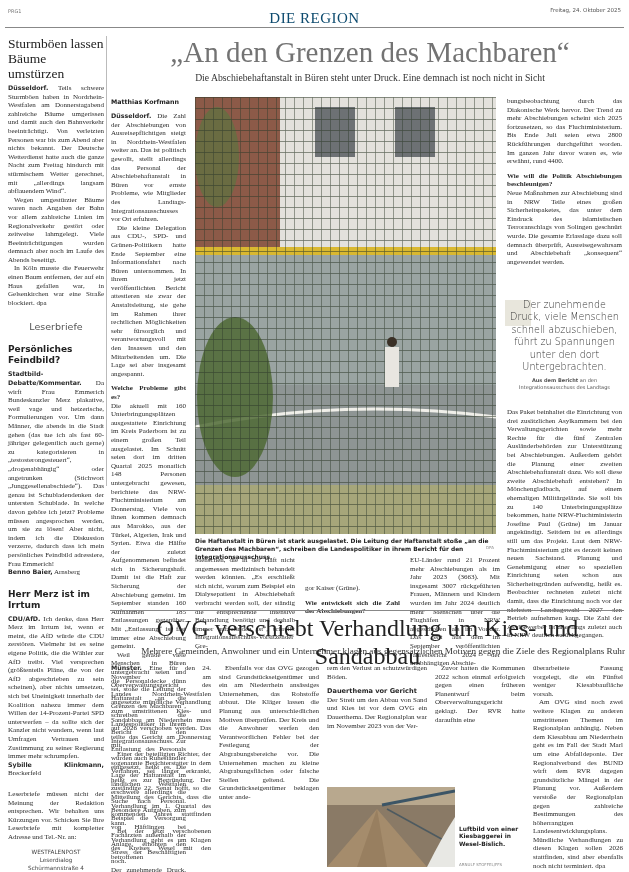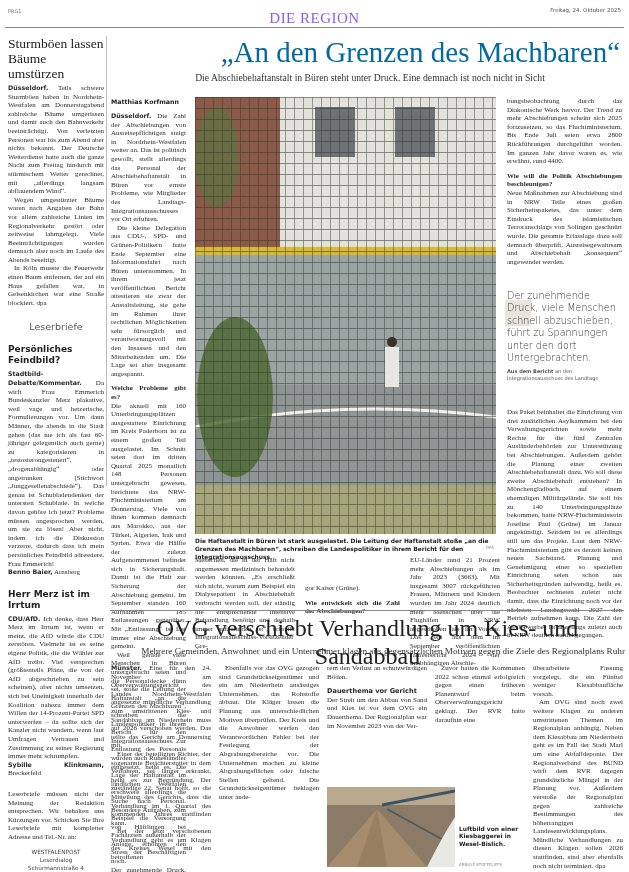--- a/index.html
+++ b/index.html
@@ -6,44 +6,44 @@
   body { width: 629px; height: 872px; background: #fff; color: #222; font-family: "Liberation Serif", serif; overflow: hidden; position: relative; }
   .abs { position: absolute; }
   .body-text { font-size: 7px; line-height: 8.6px; text-align: justify; hyphens: auto; color: #2a2a2a; }
   .body-text p { margin-bottom: 0; }
   .body-text .indent { text-indent: 6px; }
   .dateline { font-weight: bold; font-family: "DejaVu Sans", sans-serif; font-size: 6.3px; }
   .subhead { font-weight: bold; margin-top: 6px; }
   .sans-head { font-family: "DejaVu Sans", sans-serif; font-weight: bold; font-size: 6.6px; margin-top: 6px; }
 
   #page-num { left: 8px; top: 8px; font-size: 5px; color: #777; font-family: "DejaVu Sans", sans-serif; }
-  #section-title { left: 0; width: 629px; top: 10px; text-align: center; font-size: 15px; letter-spacing: 0.5px; color: #8b5cf6; }
+  #section-title { left: 0; width: 629px; top: 10px; text-align: center; font-size: 15px; letter-spacing: 0.5px; color: #0c4a6e; }
   #date { right: 8px; top: 7px; font-size: 5.5px; color: #555; font-family: "DejaVu Sans", sans-serif; }
   #top-rule { left: 5px; right: 5px; top: 27px; height: 1px; background: #888; }
 
   
   #left-col { left: 8px; top: 36px; width: 96px; }
   #left-divider { left: 106px; top: 36px; width: 1px; height: 450px; background: #bbb; }
   .storm-title { font-size: 13.5px; line-height: 15px; text-align: left; color: #222; margin-bottom: 3px; }
   .section-label { font-family: "DejaVu Sans", sans-serif; font-size: 9.5px; color: #555; text-align: center; margin: 14px 0 12px; }
   .letter-title { font-family: "DejaVu Sans", sans-serif; font-weight: bold; font-size: 9px; line-height: 11px; color: #222; margin-bottom: 4px; }
   .letter-author { font-weight: bold; font-family: "DejaVu Sans", sans-serif; font-size: 6.3px; }
   .contact { text-align: center; font-family: "DejaVu Sans", sans-serif; font-size: 5.7px; line-height: 8px; color: #444; margin-top: 6px; }
 
   
-  #headline { left: 120px; width: 500px; top: 36px; text-align: right; font-size: 29px; line-height: 32px; color: #0369a1; }
+  #headline { left: 120px; width: 500px; top: 36px; text-align: center; font-size: 29px; line-height: 32px; color: #737373; }
   #subheadline { left: 120px; width: 500px; top: 72px; text-align: center; font-size: 9.7px; color: #333; }
 
   #author { left: 111px; top: 98px; font-family: "DejaVu Sans", sans-serif; font-weight: bold; font-size: 6.3px; }
   #col1 { left: 111px; top: 112px; width: 75px; }
   #photo { left: 195px; top: 97px; width: 301px; height: 437px; overflow: hidden; }
   #caption { left: 195px; top: 537px; width: 300px; font-family: "DejaVu Sans", sans-serif; font-weight: bold; font-size: 5.9px; line-height: 8px; color: #222; }
   #caption-credit { left: 486px; top: 545px; font-size: 4px; color: #888; font-family: "DejaVu Sans", sans-serif; }
   #col4 { left: 507px; top: 97px; width: 115px; }
-  #quote-box { left: 507px; top: 290px; width: 115px; text-align: left; }
+  #quote-box { left: 507px; top: 299px; width: 115px; text-align: center; }
   #quote-text { font-family: "DejaVu Sans", sans-serif; font-size: 9.6px; line-height: 12.4px; color: #333; font-weight: 300; }
   #quote-source { font-family: "DejaVu Sans", sans-serif; font-size: 5px; color: #555; margin-top: 4px; line-height: 7px; }
   #quote-mark { left: 505px; top: 300px; width: 26px; height: 26px; background: #e8e6dc; }
   #col4b { left: 507px; top: 408px; width: 115px; }
   #row-a { left: 195px; top: 556px; width: 100px; }
   #row-b { left: 305px; top: 556px; width: 95px; margin-top: 28px; }
   #row-c { left: 410px; top: 556px; width: 90px; }
 
   #mid-rule { left: 110px; right: 5px; top: 610px; height: 1px; background: #888; }
 

